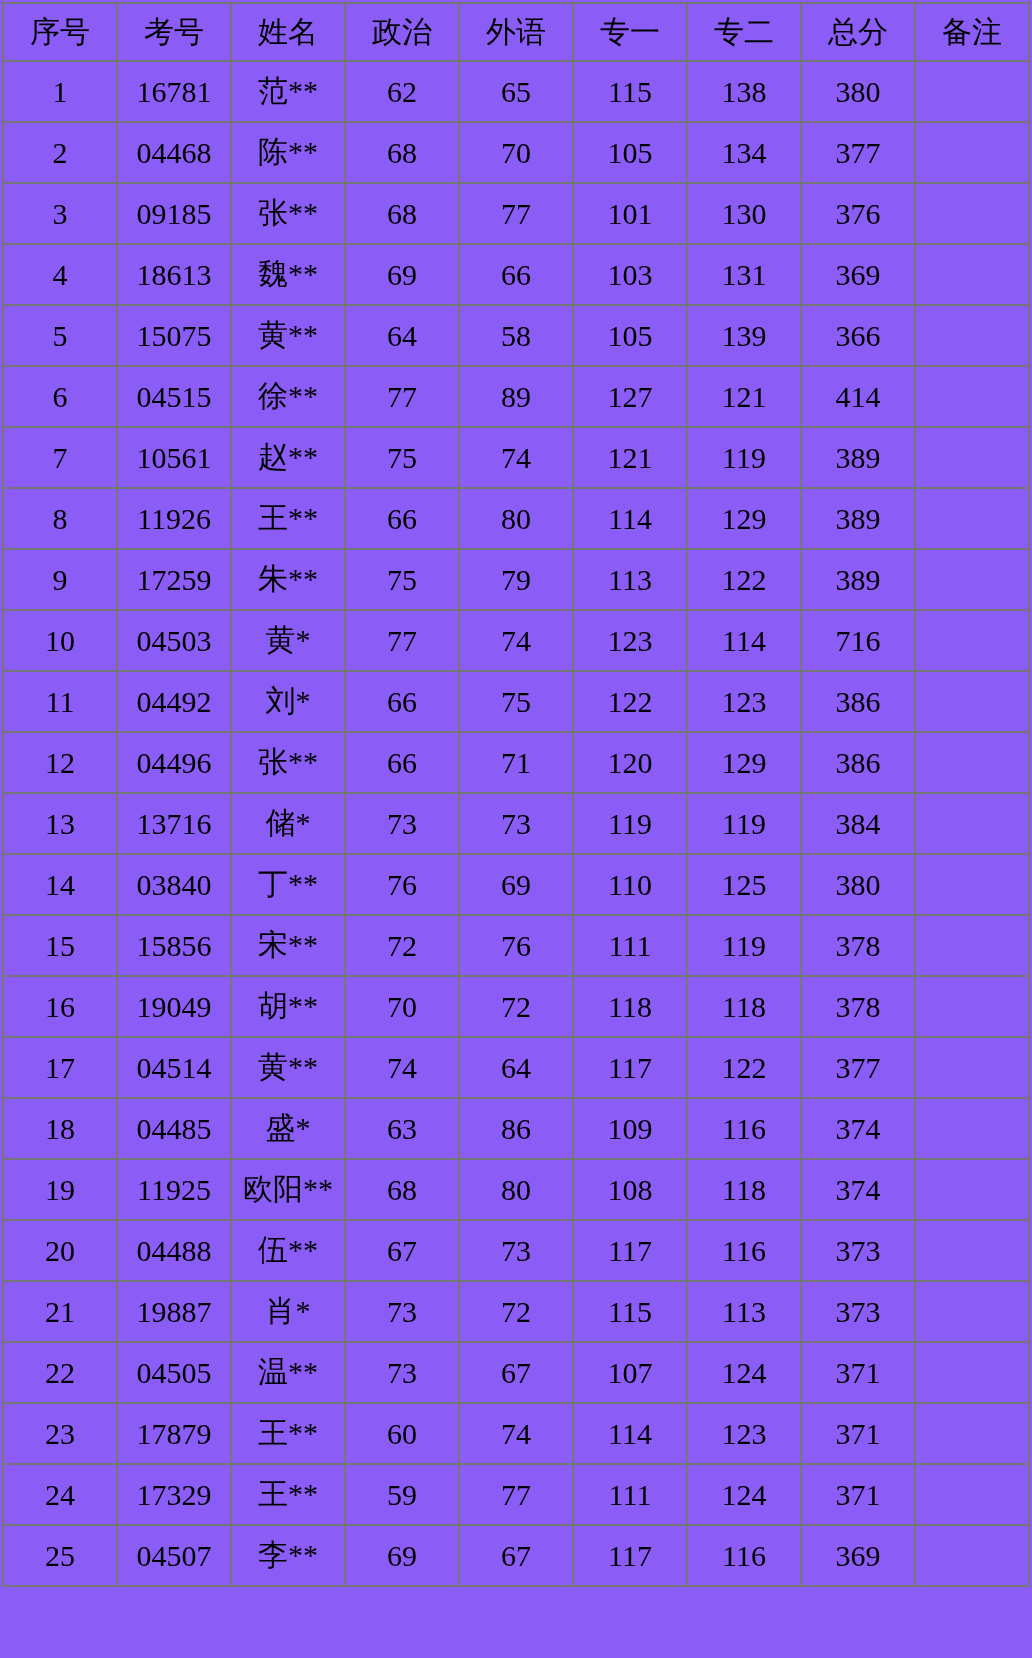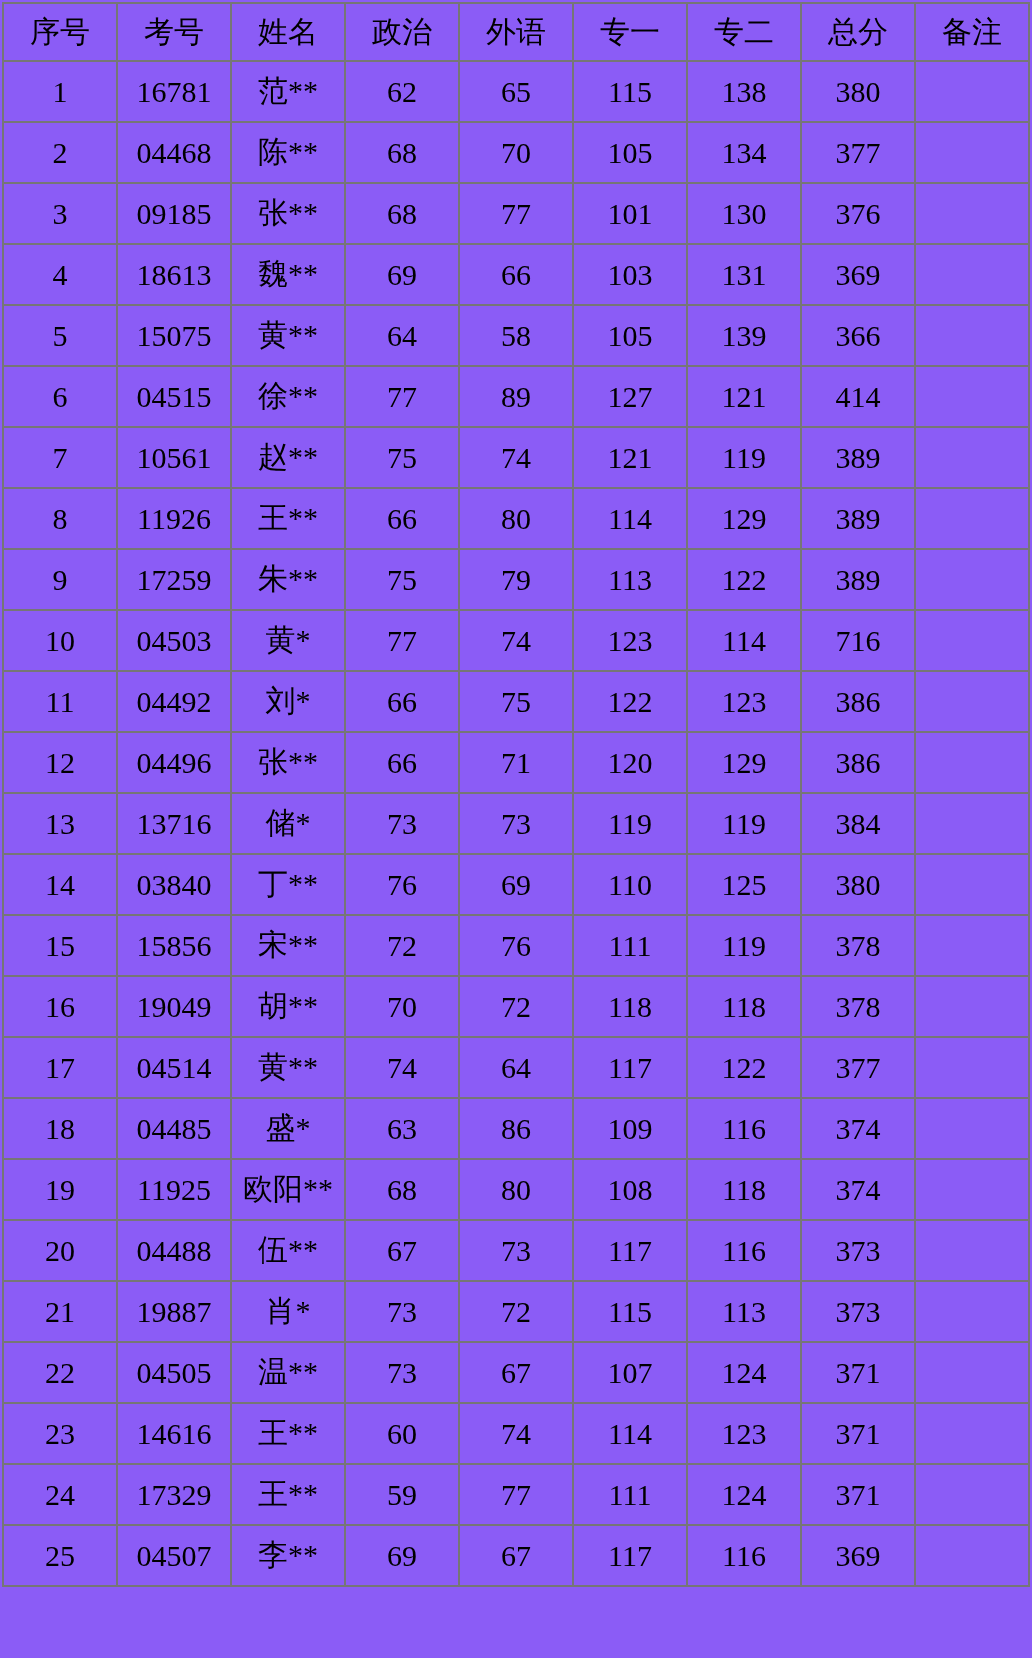--- a/index.html
+++ b/index.html
@@ -308,21 +308,21 @@
           <td>温**</td>
           <td>73</td>
           <td>67</td>
           <td>107</td>
           <td>124</td>
           <td>371</td>
           <td></td>
         </tr>
         <tr>
           <td>23</td>
-          <td>14616</td>
+          <td>17879</td>
           <td>王**</td>
           <td>60</td>
           <td>74</td>
           <td>114</td>
           <td>123</td>
           <td>371</td>
           <td></td>
         </tr>
         <tr>
           <td>24</td>

